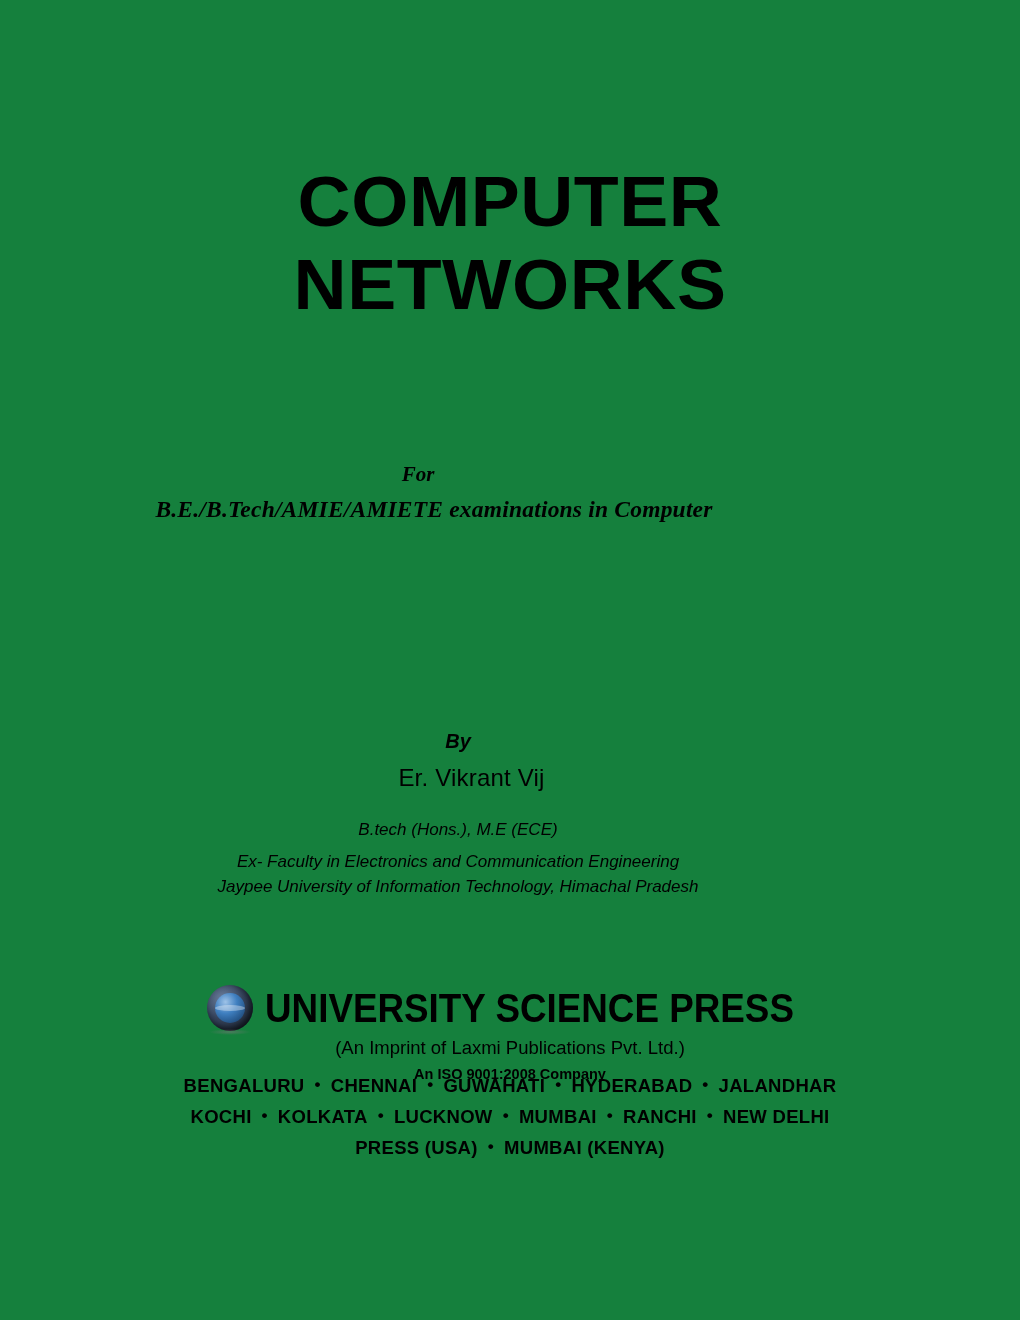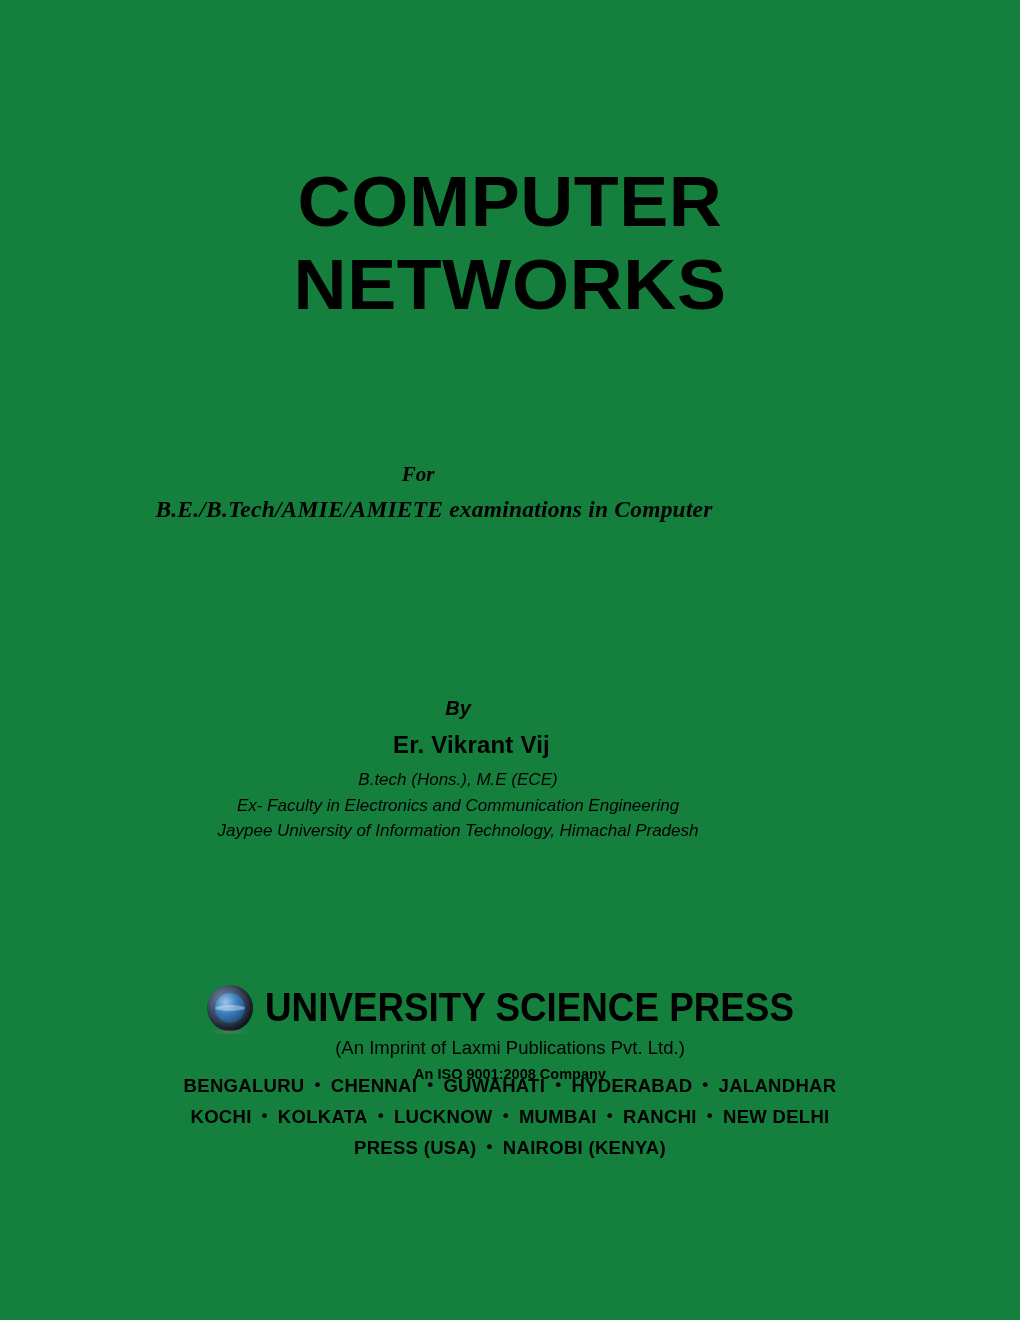--- a/index.html
+++ b/index.html
@@ -65,42 +65,42 @@
     font-weight: bold;
     font-size: 23.5px;
     line-height: 1.35;
     letter-spacing: 0.2px;
     margin-left: 32px;
   }
 
   
   .author-block {
     position: absolute;
-    top: 697px;
+    top: 730px;
     left: 0;
     width: 916px;
     text-align: center;
   }
   .by-word {
     font-style: italic;
     font-weight: bold;
     font-size: 20px;
     margin-bottom: 11px;
   }
   .author-name {
-    font-weight: bold;
+    font-weight: normal;
     font-size: 24px;
-    margin-bottom: 11px;
+    margin-bottom: 28px;
     letter-spacing: 0.2px;
     padding-left: 27px;
   }
   .author-degrees {
     font-style: italic;
     font-size: 17px;
-    margin-bottom: 6px;
+    margin-bottom: 12px;
   }
   .author-affil1 {
     font-style: italic;
     font-size: 17px;
     margin-bottom: 5px;
   }
   .author-affil2 {
     font-style: italic;
     font-size: 17px;
   }
@@ -108,21 +108,21 @@
   
   .publisher-block {
     position: absolute;
     top: 985px;
     left: 0;
     width: 1020px;
     text-align: center;
   }
   .pub-row {
     display: flex;
-    align-items: flex-start;
+    align-items: center;
     justify-content: center;
     gap: 12px;
     padding-left: 27px;
   }
   .pub-logo {
     width: 46px;
     height: 46px;
     position: relative;
     flex: 0 0 auto;
   }
@@ -228,16 +228,16 @@
       </div>
       <div class="pub-name">UNIVERSITY SCIENCE PRESS</div>
     </div>
     <div class="pub-imprint">(An Imprint of Laxmi Publications Pvt. Ltd.)</div>
     <div class="pub-iso">An ISO 9001:2008 Company</div>
   </div>
 
   <div class="cities">
       <div class="city-line"><span>BENGALURU</span><span class="bullet">•</span><span>CHENNAI</span><span class="bullet">•</span><span>GUWAHATI</span><span class="bullet">•</span><span>HYDERABAD</span><span class="bullet">•</span><span>JALANDHAR</span></div>
       <div class="city-line"><span>KOCHI</span><span class="bullet">•</span><span>KOLKATA</span><span class="bullet">•</span><span>LUCKNOW</span><span class="bullet">•</span><span>MUMBAI</span><span class="bullet">•</span><span>RANCHI</span><span class="bullet">•</span><span>NEW DELHI</span></div>
-      <div class="city-line"><span>PRESS (USA)</span><span class="bullet">•</span><span>NAIROBI (KENYA)</span></div>
+      <div class="city-line"><span>PRESS (USA)</span><span class="bullet">•</span><span>MUMBAI (KENYA)</span></div>
     </div>
 
 </div>
 
 </body></html>

